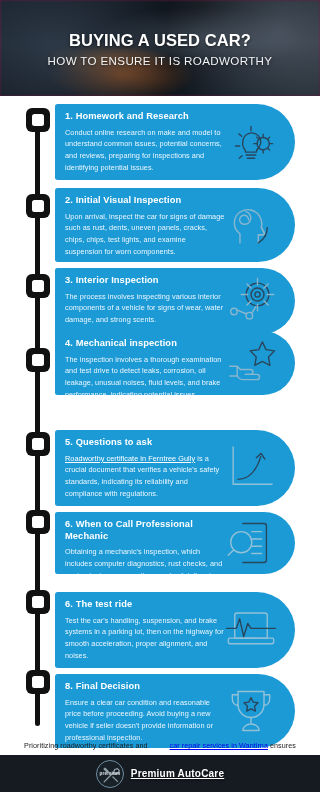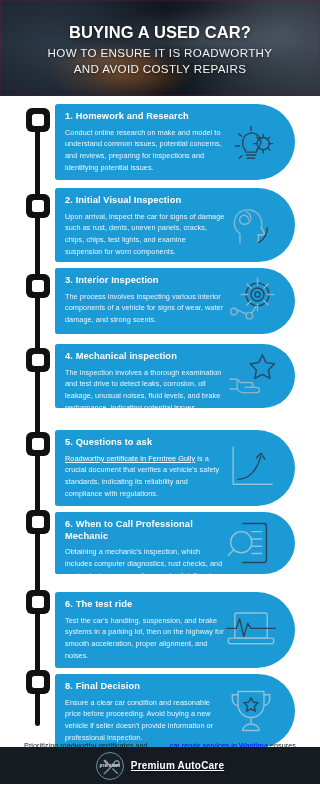--- a/index.html
+++ b/index.html
@@ -131,21 +131,21 @@
     color: #1b1b1b;
     font-size: 7.2px;
     line-height: 1.65;
     letter-spacing: .05px;
   }
   .conclusion .lnk { text-decoration: underline; margin-left: 20px; }
 
   
   .footer {
     position: absolute;
-    left: 0; bottom: 16px;
+    left: 0; bottom: 8px;
     width: 320px; height: 37px;
     overflow: hidden;
     background: #1a1f26;
   }
   .footer-photo {
     position: absolute; inset: 0;
     background:
       radial-gradient(ellipse at 22% 70%, rgba(196,150,128,.70) 0%, rgba(60,50,45,0) 34%),
       radial-gradient(ellipse at 58% 40%, rgba(190,196,205,.65) 0%, rgba(40,46,54,0) 34%),
       radial-gradient(ellipse at 78% 62%, rgba(160,168,180,.55) 0%, rgba(30,36,44,0) 32%),
@@ -187,21 +187,20 @@
 
 <div class="page">
 
   <div class="header">
     <div class="header-photo"></div>
     <div class="header-scrim"></div>
     <div class="header-text">
       <div class="h-title">BUYING A USED CAR?</div>
       <div class="h-sub">
         <div>HOW TO ENSURE IT IS ROADWORTHY</div>
-        <div>AND AVOID COSTLY REPAIRS</div>
       </div>
     </div>
   </div>
 
   <div class="timeline">
     <div class="timeline-line"></div>
     <div class="tl-node" style="top:4px"></div>
     <div class="tl-node" style="top:90px"></div>
     <div class="tl-node" style="top:170px"></div>
     <div class="tl-node" style="top:244px"></div>
@@ -257,21 +256,21 @@
           <circle cx="40" cy="24" r="3.2"></circle>
           <path d="M40 4v8M40 36v8M20 24h8M52 24h8" stroke="#93b9cd"></path>
           <path d="M27 11l5 5M48 32l5 5M53 11l-5 5M32 32l-5 5" stroke="#93b9cd"></path>
           <circle cx="11" cy="45" r="4" stroke="#93b9cd"></circle>
           <circle cx="30" cy="50" r="4" stroke="#93b9cd"></circle>
           <path d="M14.5 43 26.5 48M33 47l5-8" stroke="#93b9cd"></path>
         </svg>
       </div>
     </div>
 
-    <div class="card indent" style="top:240px;height:64px">
+    <div class="card indent" style="top:227px;height:64px">
       <div class="card-body">
         <div class="card-title">4. Mechanical inspection</div>
         <div class="card-text">The inspection involves a thorough examination and test drive to detect leaks, corrosion, oil leakage, unusual noises, fluid levels, and brake performance, indicating potential issues.</div>
       </div>
       <div class="card-icon">
         <svg viewBox="0 0 64 64" fill="none" stroke="#2a3f52" stroke-width="1.7" stroke-linecap="round" stroke-linejoin="round">
           <path d="M46 6 50.5 15.5 61 17 53.5 24.5 55.3 35 46 30.1 36.7 35 38.5 24.5 31 17 41.5 15.5z"></path>
           <path d="M6 36h9l4 4M15 36v12H6" stroke="#93b9cd"></path>
           <path d="M19 40h12c2 0 3.5 1.2 3.5 3s-1.5 3-3.5 3h-6" stroke="#93b9cd"></path>
           <path d="M25 46h14c2 0 3.5 1.3 3.5 3.2S41 52.5 39 52.5H22c-2 0-3.6-.8-5-2.2L15 48" stroke="#93b9cd"></path>

